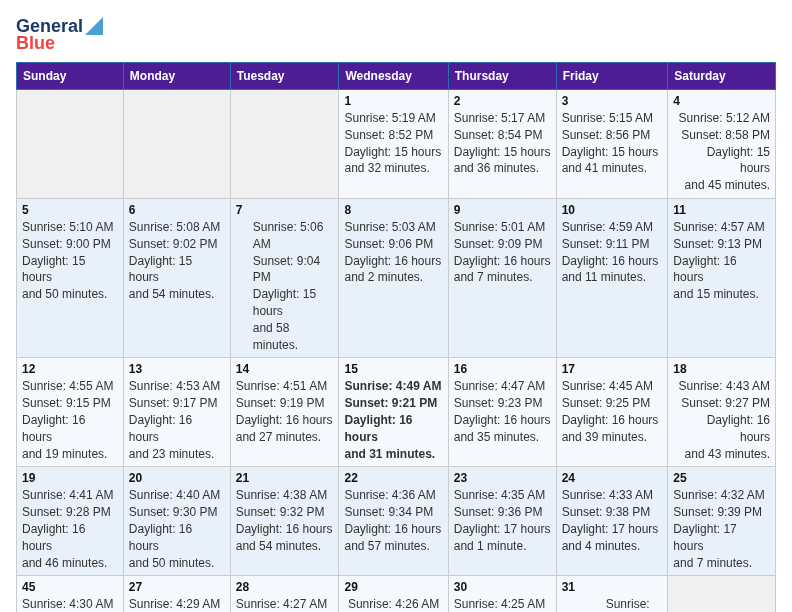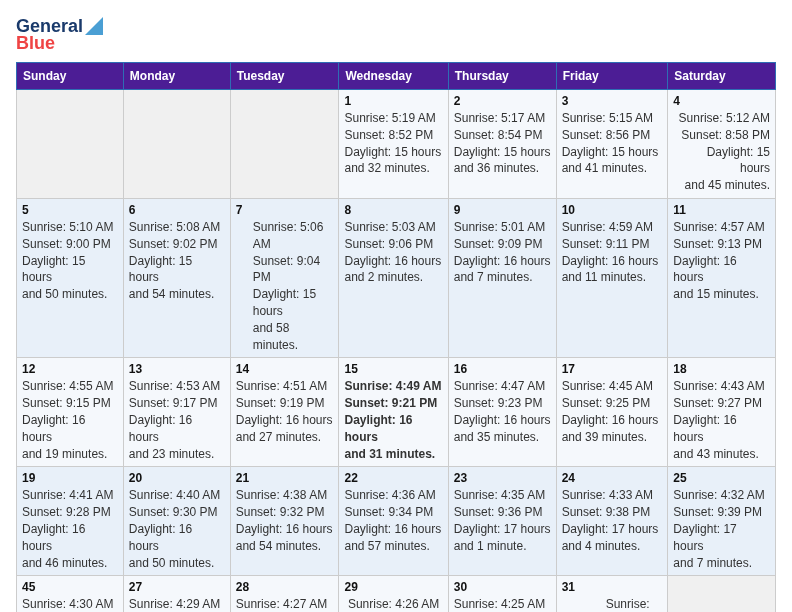--- a/index.html
+++ b/index.html
@@ -234,21 +234,21 @@
         </td>
         <td>
           <div class="day-num">17</div>
           <div class="day-info" style="white-space: pre-line;">Sunrise: 4:45 AM
 Sunset: 9:25 PM
 Daylight: 16 hours
 and 39 minutes.</div>
         </td>
         <td>
           <div class="day-num">18</div>
-          <div class="day-info" style="white-space: pre-line;">Sunrise: 4:43 AM
+          <div class="day-info" style="white-space: pre-line; text-align: right;">Sunrise: 4:43 AM
 Sunset: 9:27 PM
 Daylight: 16 hours
 and 43 minutes.</div>
         </td>
       </tr>
       <tr>
         <td>
           <div class="day-num">19</div>
           <div class="day-info" style="white-space: pre-line;">Sunrise: 4:41 AM
 Sunset: 9:28 PM

